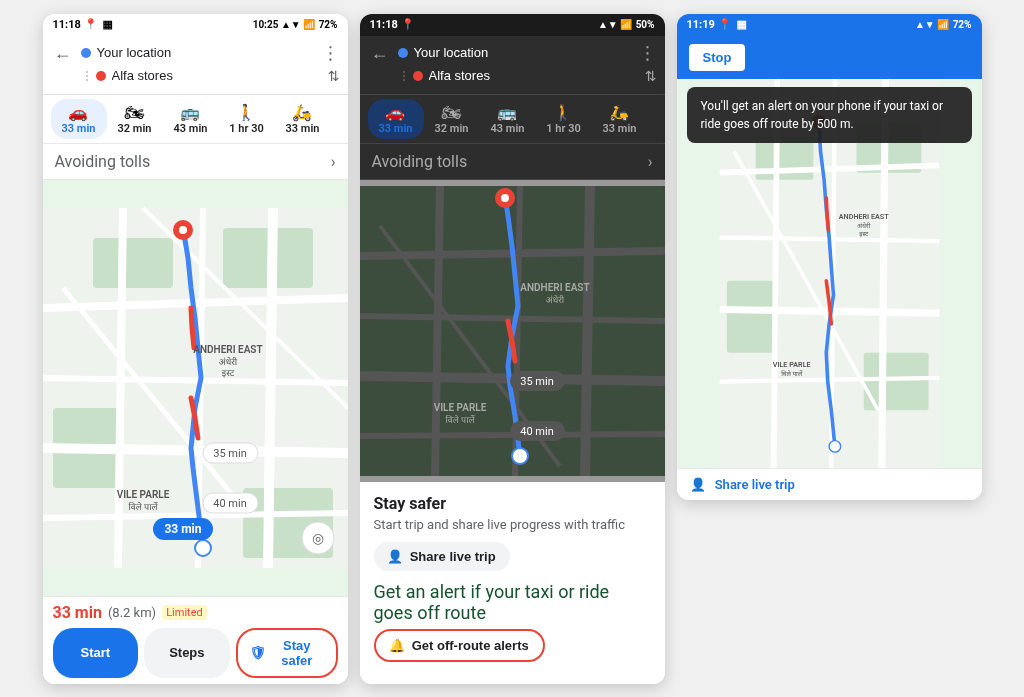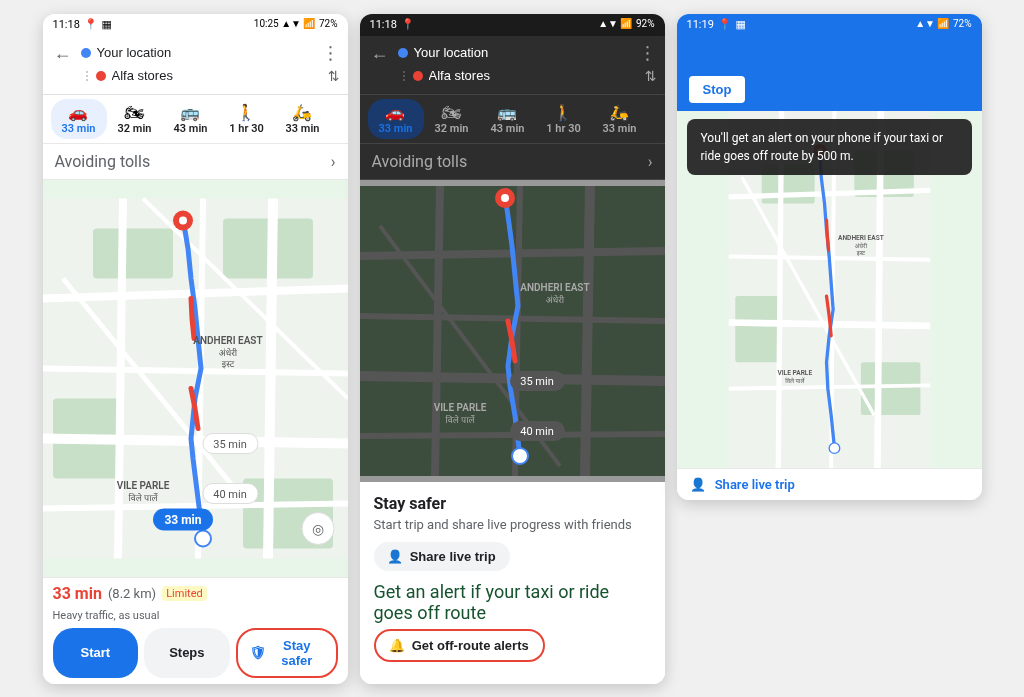--- a/index.html
+++ b/index.html
@@ -29,25 +29,25 @@
       position: relative;
     }
     .phone-1 { width: 305px; height: 670px; }
     .phone-2 { width: 305px; height: 670px; }
     .phone-3 { width: 305px; height: 486px; }
 
     
     .status-bar {
       display: flex;
       justify-content: space-between;
-      align-items: flex-start;
+      align-items: center;
       padding: 4px 10px;
       background: #fff;
       font-size: 11px;
-      font-weight: 400;
+      font-weight: 700;
       height: 22px;
     }
     .status-bar.dark {
       background: #1a73e8;
       color: #fff;
     }
     .status-left { display: flex; align-items: center; gap: 4px; }
     .status-right { display: flex; align-items: center; gap: 3px; font-size: 10px; }
 
     
@@ -295,21 +295,20 @@
     }
     .btn-stop {
       background: #fff;
       color: #1a73e8;
       border: none;
       padding: 6px 14px;
       border-radius: 4px;
       font-size: 13px;
       font-weight: 700;
       cursor: pointer;
-      margin-top: 32px;
     }
     .alert-tooltip {
       position: absolute;
       top: 8px;
       left: 10px;
       right: 10px;
       background: rgba(30,30,30,0.92);
       color: #fff;
       border-radius: 8px;
       padding: 10px 14px;
@@ -461,21 +460,20 @@
           <text x="275" y="335" text-anchor="middle" fill="#5f6368" font-size="14">◎</text>
         </svg>
       </div>
 
       <div class="bottom-bar">
         <div class="trip-info">
           <span class="trip-time">33 min</span>
           <span class="trip-distance">(8.2 km)</span>
           <span class="traffic-badge">Limited</span>
         </div>
-        <div class="traffic-desc">Heavy traffic, as usual</div>
         <div class="action-buttons">
           <button class="btn btn-start">Start</button>
           <button class="btn btn-steps">Steps</button>
           <button class="btn btn-safer">
             <span>🛡</span>
             <span>Stay safer</span>
           </button>
         </div>
       </div>
     </div>
@@ -484,21 +482,21 @@
   <div class="phone phone-2">
     <div class="phone-frame">
 
       <div class="status-bar" style="background:#1b1b1b; color:#fff;">
         <div class="status-left">
           <span>11:18</span>
           <span>📍</span>
         </div>
         <div class="status-right">
           <span>▲▼ 📶</span>
-          <span>92%</span>
+          <span>50%</span>
         </div>
       </div>
 
       <div class="search-header" style="background:#2d2d2d; border-color:#444;">
         <div class="search-row">
           <span class="back-arrow" style="color:#aaa;">←</span>
           <div class="dot-blue"></div>
           <input class="search-input-box" style="color: rgb(255, 255, 255); background: transparent;" value="Your location">
           <span class="more-icon" style="color:#aaa;">⋮</span>
         </div>
@@ -573,21 +571,21 @@
 
           <text x="195" y="105" text-anchor="middle" fill="#aaa" font-size="10" font-weight="600">ANDHERI EAST</text>
           <text x="195" y="117" text-anchor="middle" fill="#aaa" font-size="9">अंधेरी</text>
           <text x="100" y="225" text-anchor="middle" fill="#aaa" font-size="10" font-weight="600">VILE PARLE</text>
           <text x="100" y="237" text-anchor="middle" fill="#aaa" font-size="9">विले पार्ले</text>
         </svg>
       </div>
 
       <div class="stay-safer-panel">
         <div class="stay-safer-title">Stay safer</div>
-        <div class="stay-safer-desc">Start trip and share live progress with friends</div>
+        <div class="stay-safer-desc">Start trip and share live progress with traffic</div>
 
         <div class="feature-item">
           <button class="btn-feature btn-share">
             <span>👤</span>
             <span>Share live trip</span>
           </button>
         </div>
 
         <div class="feature-item">
           <div class="feature-label">Get an alert if your taxi or ride goes off route</div>

